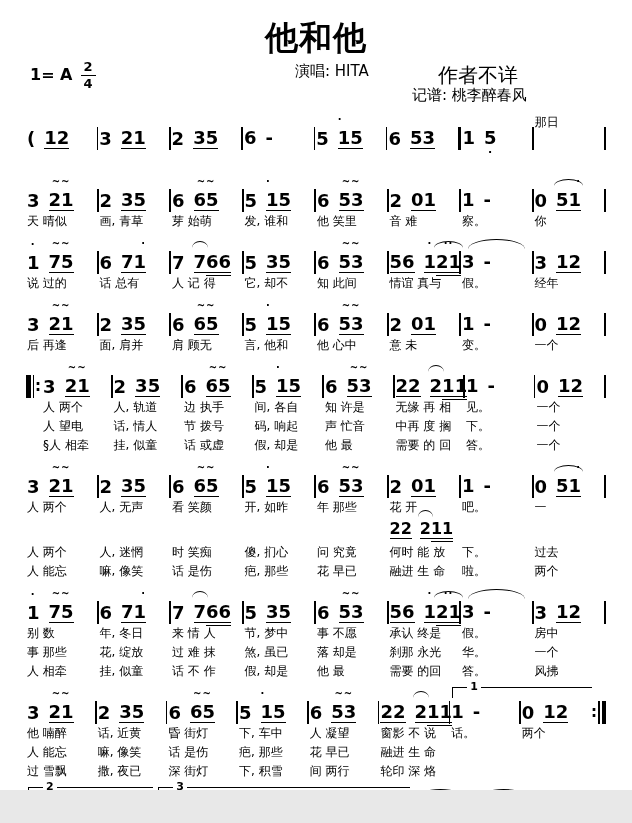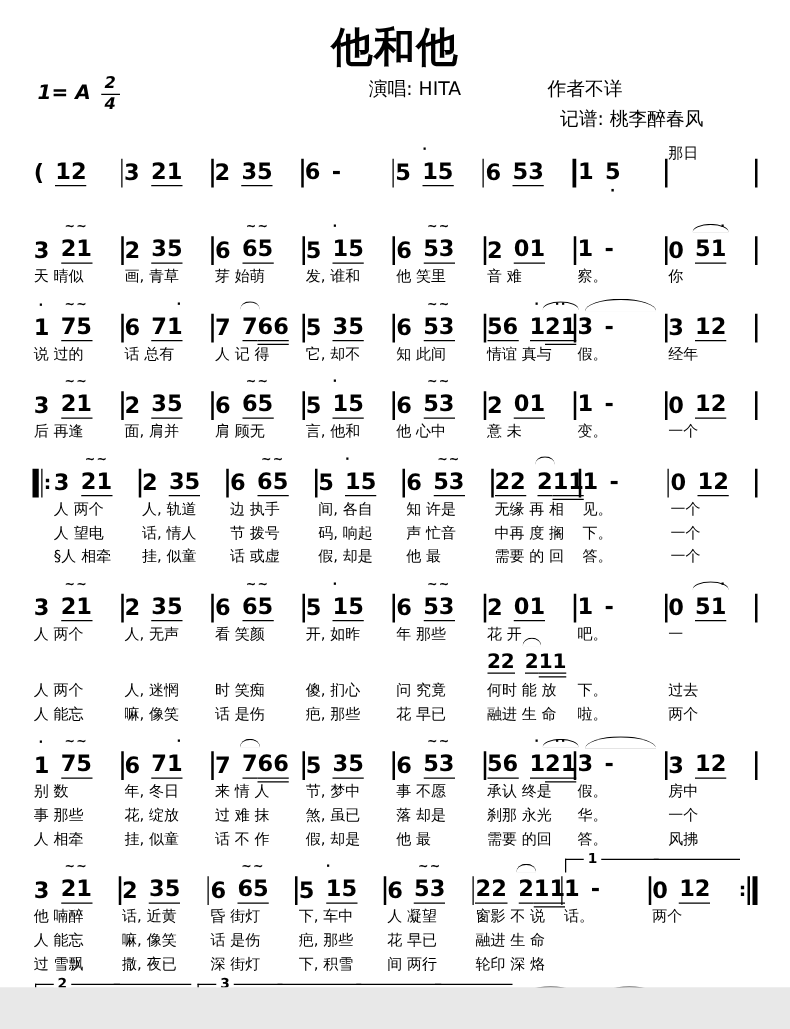--- a/index.html
+++ b/index.html
@@ -1,27 +1,27 @@
 <!DOCTYPE html>
 <html><head>
 <meta charset="utf-8">
 <style>
   html,body{margin:0;padding:0;background:#e8e8e8;}
   .sheet{width:632px;height:790px;background:#ffffff;margin:0 auto;position:relative;
          font-family:"DejaVu Sans","Liberation Sans",sans-serif;color:#000;overflow:hidden;box-sizing:border-box;}
   
   .header{position:relative;height:104px;}
   .title{text-align:center;font-size:33px;font-weight:bold;padding-top:16px;letter-spacing:1px;}
-  .keysig{position:absolute;left:30px;top:60px;font-size:16px;font-weight:bold;white-space:nowrap;font-style:italic;}
+  .keysig{position:absolute;left:30px;top:60px;font-size:16px;font-weight:bold;white-space:nowrap;}
   .meter{display:inline-block;vertical-align:middle;text-align:center;font-size:13px;line-height:1.05;margin-left:8px;font-weight:bold;}
   .meter .num{display:block;border-bottom:1.6px solid #000;padding:0 3px 1px;}
   .meter .den{display:block;padding-top:1px;}
   .singer{position:absolute;left:283px;top:62px;font-size:15px;margin-left:12px;}
-  .author{position:absolute;left:438px;top:62px;font-size:15px;}
-  .transcriber{position:absolute;left:448px;top:86px;font-size:15px;}
+  .author{position:absolute;left:438px;top:62px;font-size:20px;}
+  .transcriber{position:absolute;left:412px;top:86px;font-size:15px;}
   
   .score{padding:6px 26px 0 26px;}
   .system{display:flex;align-items:stretch;margin:2px 0 6px 0;}
   .measure{position:relative;flex:1 1 0;min-width:0;padding:0 1px;}
   .nrow{padding-top:15px;white-space:nowrap;font-size:18px;font-weight:bold;line-height:21px;min-height:22px;}
   .tok{display:inline-block;position:relative;vertical-align:bottom;}
   .nrow .tok + .tok{margin-left:9px;}
   .nrow .tok.glue{margin-left:0;}
   .u1{border-bottom:1.7px solid #000;}
   .u2{border-bottom:1.7px solid #000;}

